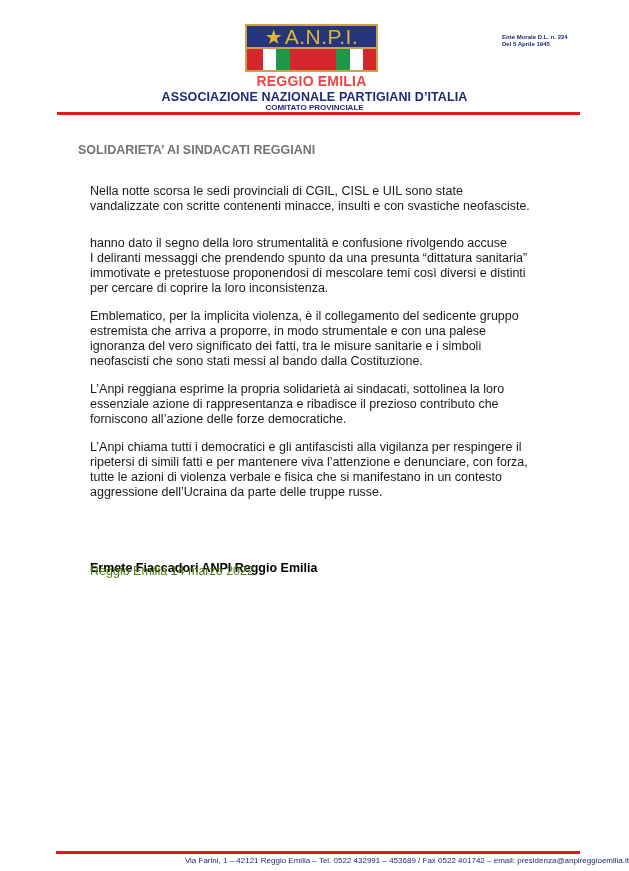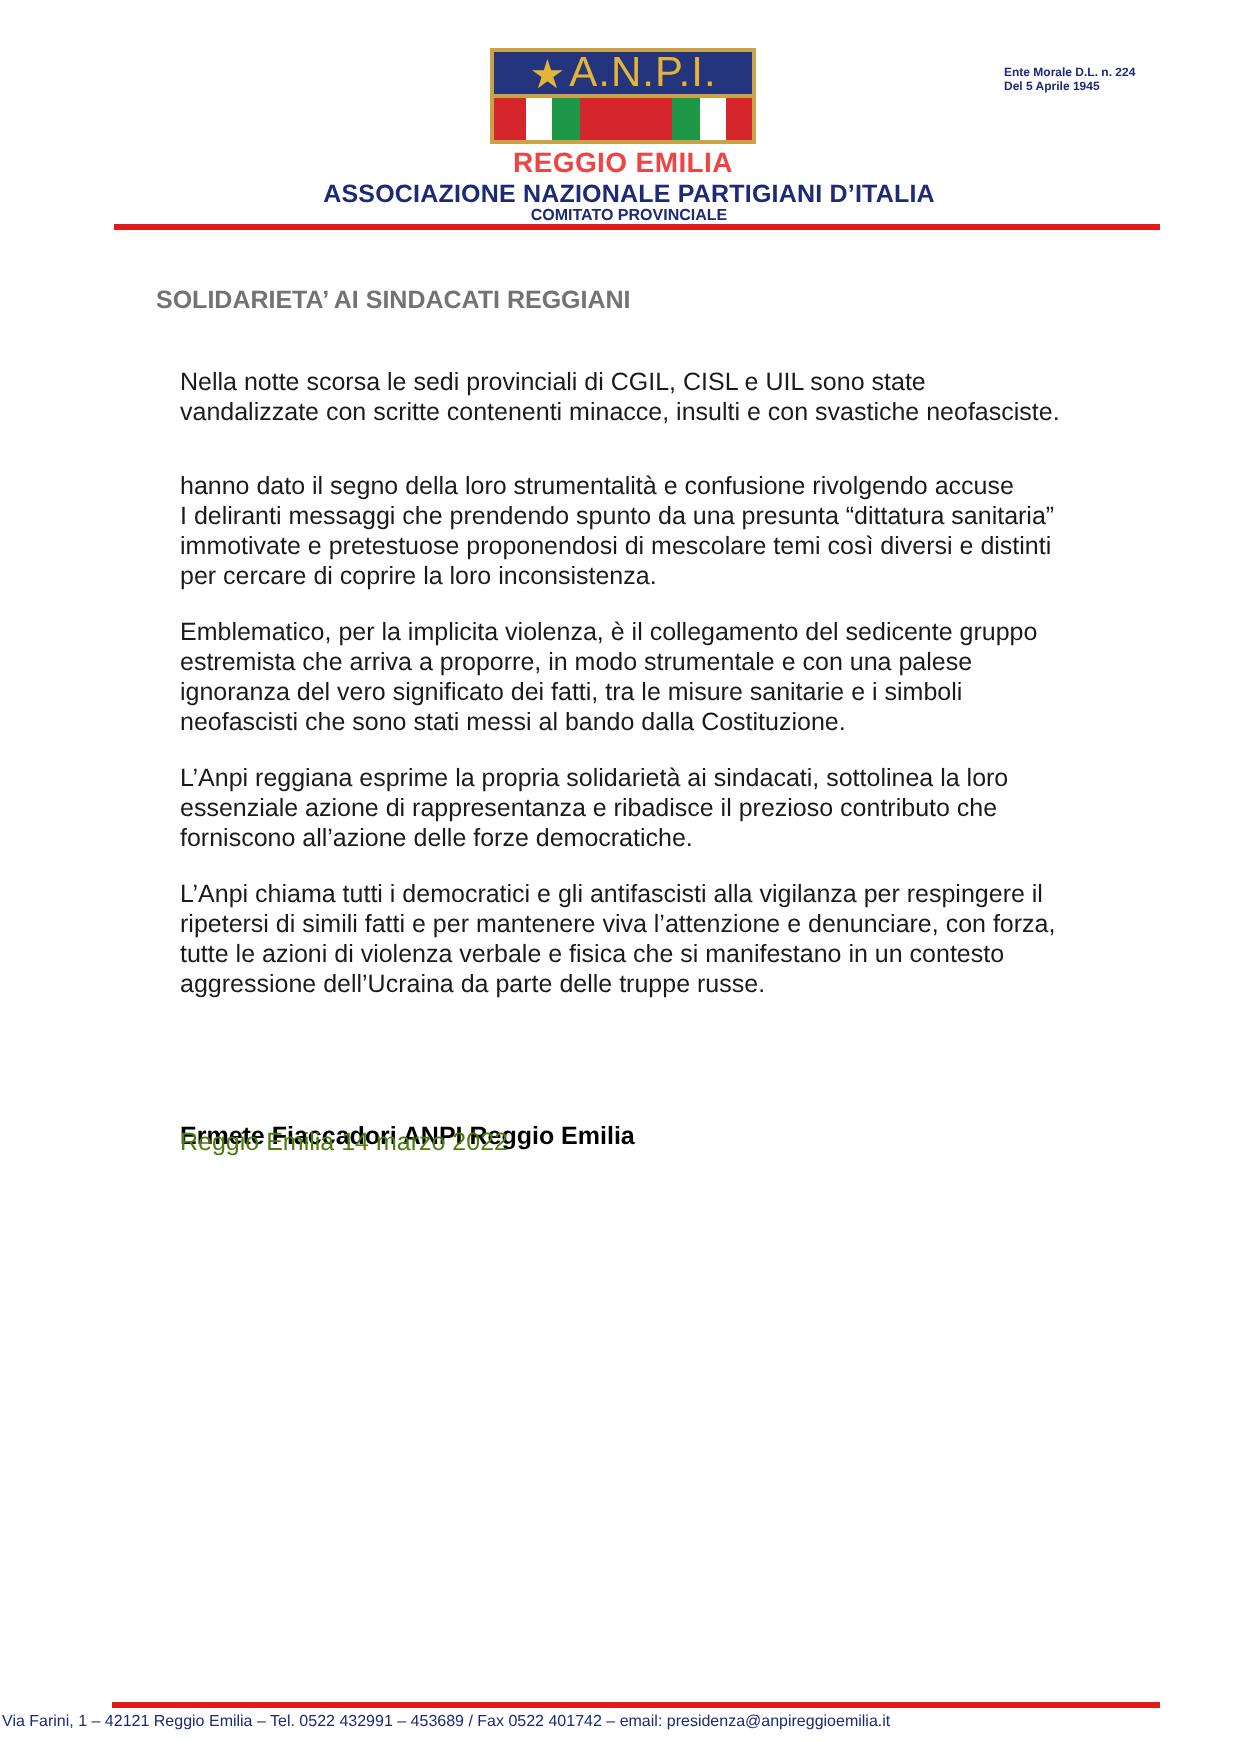--- a/index.html
+++ b/index.html
@@ -147,21 +147,21 @@
       left: 56px;
       top: 851px;
       width: 524px;
       height: 3px;
       background: #e01b1b;
     }
     .footer {
       left: 0;
       width: 629px;
       top: 856px;
-      text-align: left;
+      text-align: right;
       font-size: 8px;
       color: #1c2a78;
       white-space: nowrap;
       padding-left: 1px;
       box-sizing: border-box;
     }
   </style>
 </head>
 <body>
 

